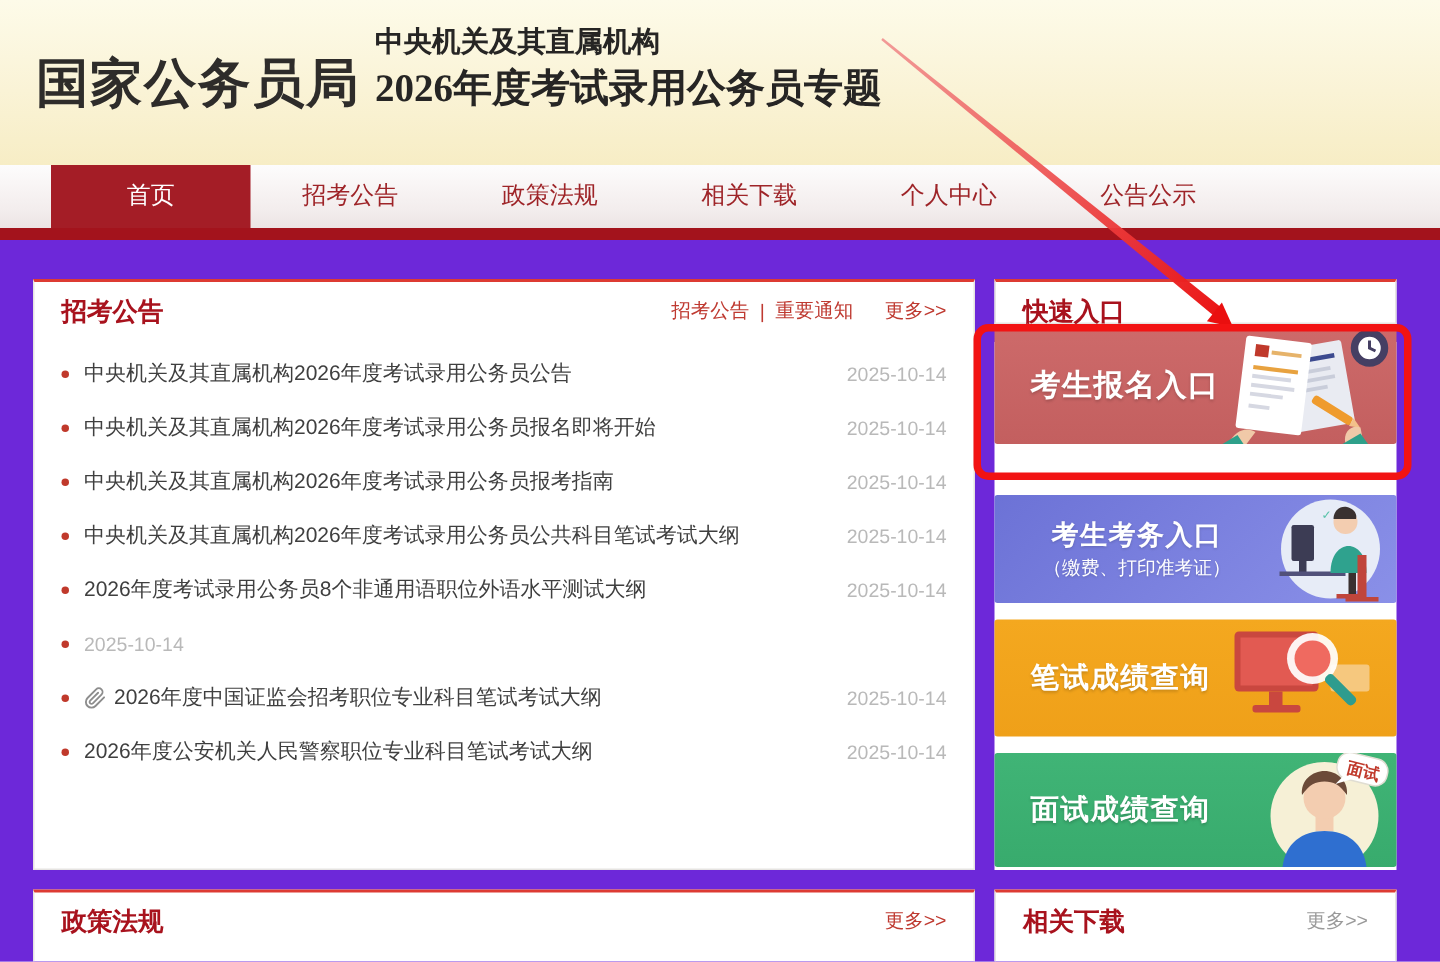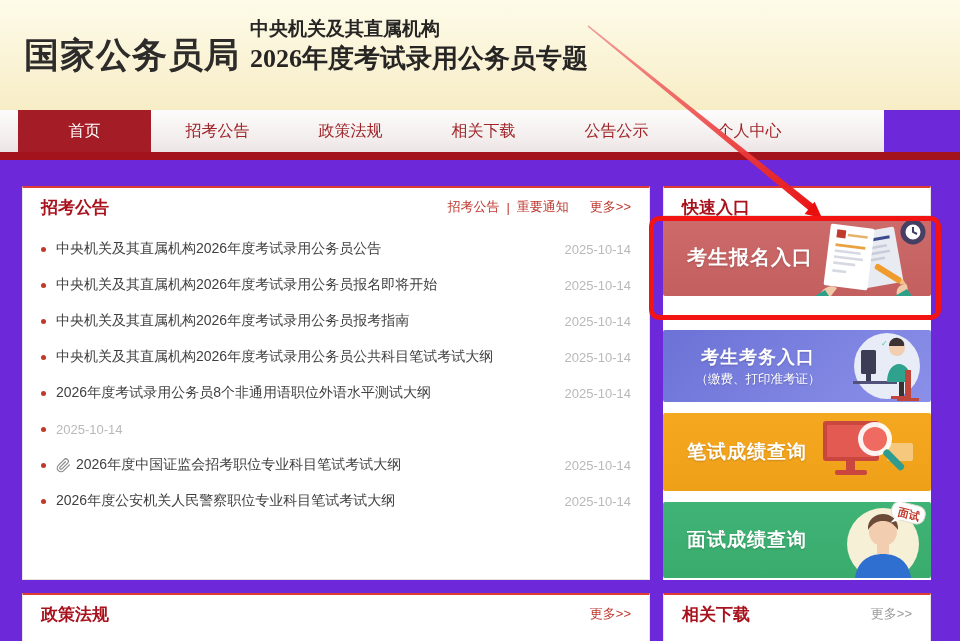--- a/index.html
+++ b/index.html
@@ -8,23 +8,23 @@
 
   
   .site-header{position:absolute;left:0;top:0;width:960px;height:110px;
     background:linear-gradient(180deg,#fdfbe9 0%,#faf3d6 55%,#f7edc5 100%);}
   .logo{position:absolute;left:24px;top:32px;font-size:35px;font-weight:bold;color:#2e2c2a;letter-spacing:1px;}
   .subtitle{position:absolute;left:250px;top:16px;color:#262524;font-family:Liberation Serif, serif;}
   .subtitle .line1{font-size:19px;font-weight:bold;line-height:26px;}
   .subtitle .line2{font-size:26px;font-weight:bold;line-height:34px;}
 
   
-  .nav{position:absolute;left:0;top:110px;width:884px;height:42px;
+  .nav{position:absolute;left:0;top:110px;width:960px;height:42px;
     background:linear-gradient(180deg,#fdfcfc 0%,#f3eded 70%,#ece4e4 100%);
-    display:flex;padding-left:18px;box-sizing:border-box;}
+    display:flex;padding-left:34px;box-sizing:border-box;}
   .tab{width:133px;line-height:42px;text-align:center;font-size:16px;color:#9e2428;cursor:pointer;}
   .tab.active{background:#a41d26;color:#ffffff;}
   .nav-strip{position:absolute;left:0;top:152px;width:960px;height:8px;background:#a3131c;}
 
   
   .panel{position:absolute;background:#ffffff;border:1px solid #e6e4e1;border-top:2px solid #dd3b33;box-sizing:border-box;}
   .panel-head{display:flex;justify-content:space-between;align-items:center;height:38px;padding:0 18px;}
   .panel-title{color:#a8121d;font-weight:bold;font-size:17px;}
   .head-links{font-size:13px;color:#bf3a31;display:flex;align-items:center;gap:7px;}
   .head-links .lnk{cursor:pointer;}
@@ -74,22 +74,22 @@
       <div class="line1">中央机关及其直属机构</div>
       <div class="line2">2026年度考试录用公务员专题</div>
     </div>
   </div>
 
   <div class="nav">
     <div class="tab active">首页</div>
     <div class="tab">招考公告</div>
     <div class="tab">政策法规</div>
     <div class="tab">相关下载</div>
+    <div class="tab">个人中心</div>
     <div class="tab">公告公示</div>
-    <div class="tab">个人中心</div>
   </div>
   <div class="nav-strip"></div>
 
   <div class="panel notices-panel">
     <div class="panel-head">
       <span class="panel-title">招考公告</span>
       <span class="head-links">
         <span class="lnk">招考公告</span>
         <span>|</span>
         <span class="lnk">重要通知</span>

